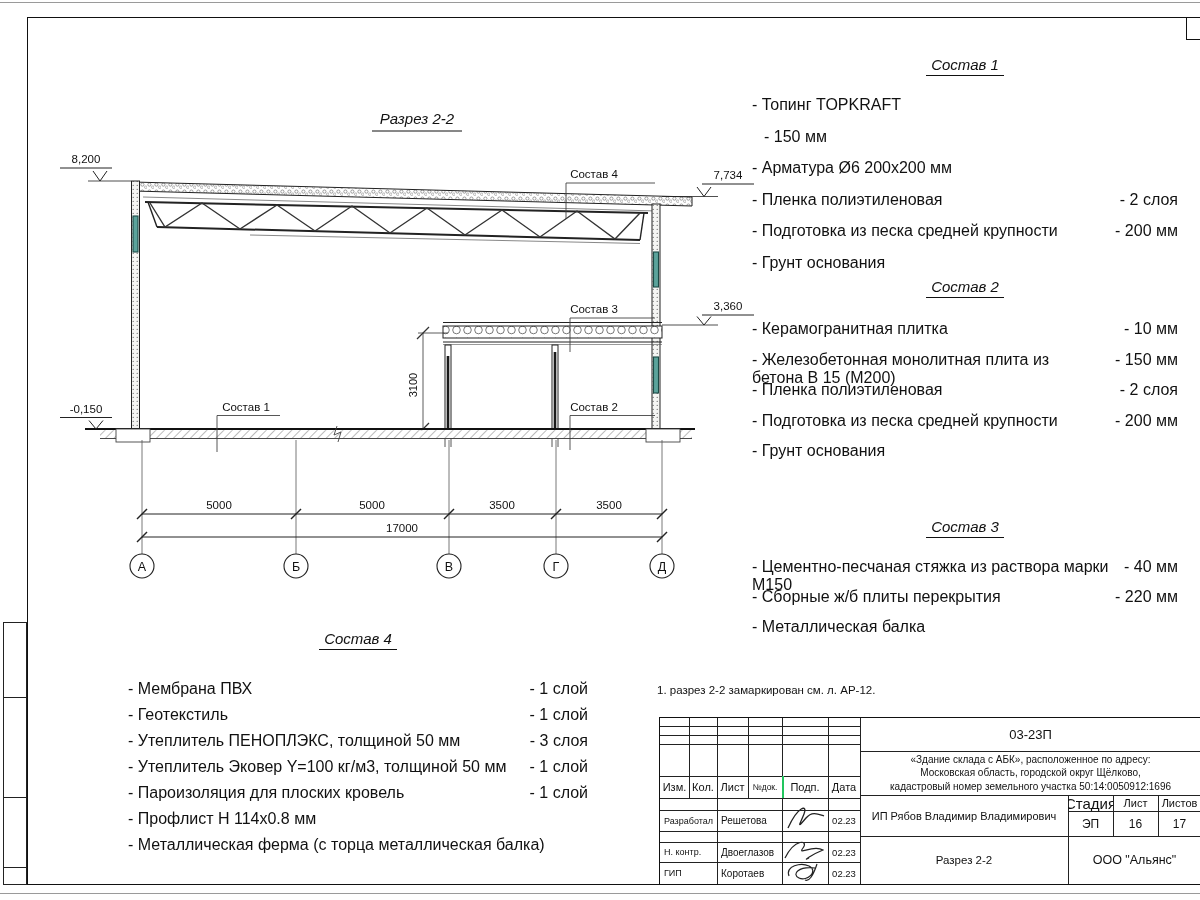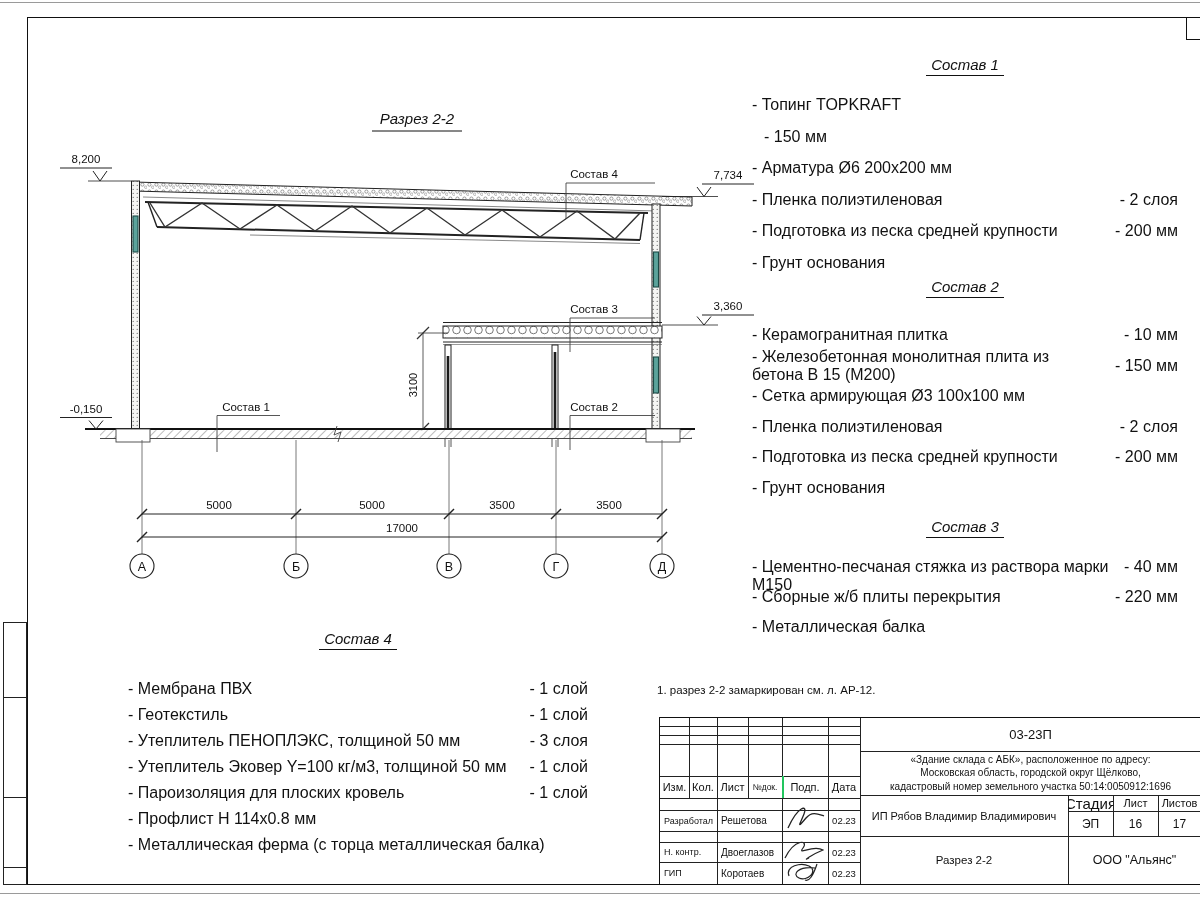--- a/index.html
+++ b/index.html
@@ -14,21 +14,21 @@
   .corner-notch{position:absolute;left:1186px;top:17px;width:14px;height:22px;
          border-left:1.5px solid #111;border-bottom:1.5px solid #111;}
   
   .side-stamp{position:absolute;left:3px;top:622px;width:22px;height:261px;border:1px solid #222;}
   .side-stamp .cell-line{position:absolute;left:0;width:100%;height:0;border-top:1px solid #222;}
   
   .comp{position:absolute;}
   .comp h3{margin:0;text-align:center;font-size:15px;font-style:italic;font-weight:normal;}
   .comp h3 span{display:inline-block;border-bottom:1px solid #111;padding:0 5px 2px 5px;}
   .crow{display:flex;justify-content:space-between;align-items:flex-start;font-size:16px;}
-  .c1 .crow{height:31.5px;} .c2 .crow{height:30.5px;align-items:center;} .c3 .crow{height:30px;} .c4 .crow{height:26px;text-align:right;}
+  .c1 .crow{height:31.5px;} .c2 .crow{height:30.5px;} .c3 .crow{height:30px;} .c4 .crow{height:26px;text-align:right;}
   .c1 .rows{margin-top:20px;} .c2 .rows{margin-top:22px;} .c3 .rows{margin-top:20px;} .c4 .rows{margin-top:30px;}
   .cval{white-space:nowrap;padding-left:12px;}
   .note{position:absolute;left:657px;top:684px;font-size:11.5px;}
   
   svg text{font-family:"Liberation Sans",sans-serif;fill:#111;}
   
   .tb{position:absolute;left:659px;top:717px;width:541px;height:166px;
       border-top:1.8px solid #111;border-left:1.8px solid #111;border-bottom:1.8px solid #111;background:#fff;}
   .tb .ln-h{position:absolute;height:0;border-top:1px solid #222;}
   .tb .ln-v{position:absolute;width:0;border-left:1px solid #222;}
@@ -250,24 +250,20 @@
   <div class="rows">
     <div class="crow">
         <span>- Керамогранитная плитка</span>
         <span class="cval">- 10 мм</span>
       </div>
     <div class="crow">
         <span>- Железобетонная  монолитная плита из бетона В 15 (М200)</span>
         <span class="cval">- 150 мм</span>
       </div>
     <div class="crow">
-        <span>- Сетка армирующая Ø3 100х100 мм</span>
-        <span class="cval"></span>
-      </div>
-    <div class="crow">
         <span>- Пленка полиэтиленовая</span>
         <span class="cval">-  2 слоя</span>
       </div>
     <div class="crow">
         <span>- Подготовка из песка средней  крупности</span>
         <span class="cval">- 200 мм</span>
       </div>
     <div class="crow">
         <span>- Грунт основания</span>
         <span class="cval"></span>

